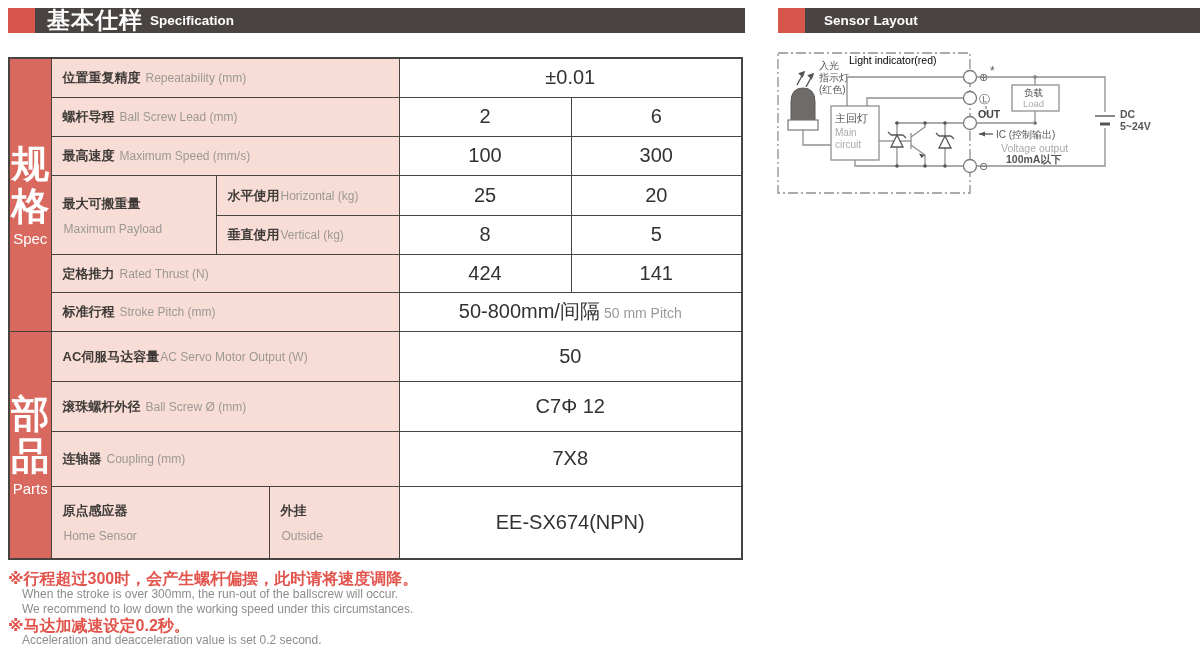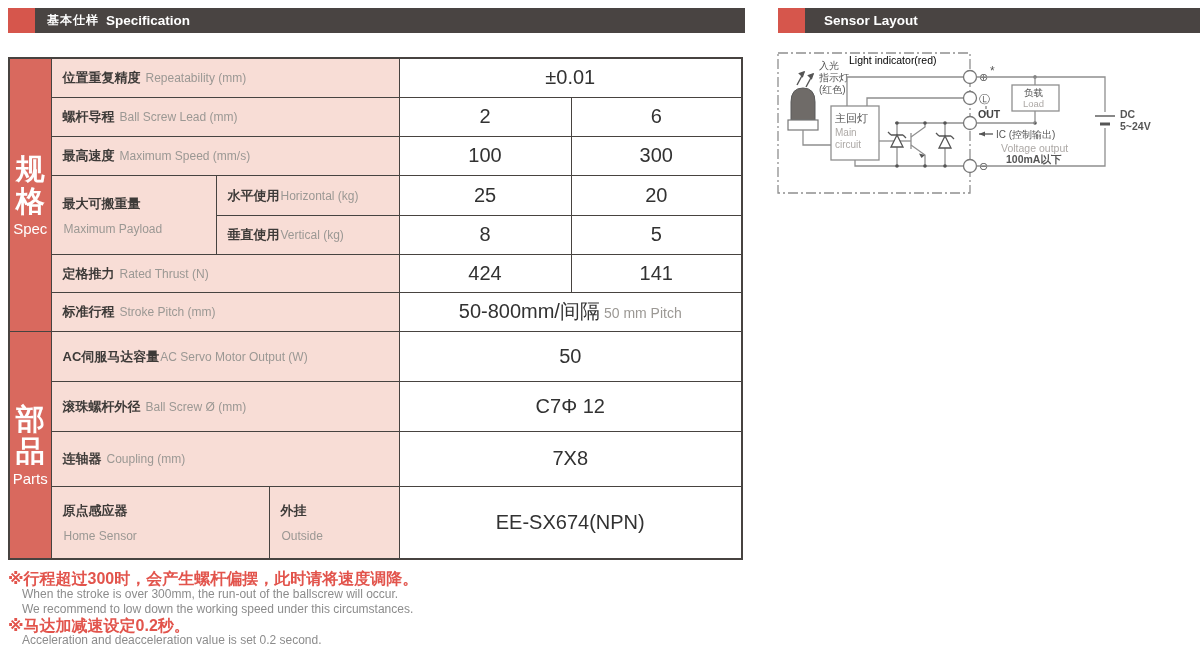--- a/index.html
+++ b/index.html
@@ -5,29 +5,29 @@
   * { margin:0; padding:0; box-sizing:border-box; }
   html,body { width:1200px; height:660px; background:#ffffff;
     font-family:"Liberation Sans","DejaVu Sans",sans-serif; }
   .abs { position:absolute; }
 
   
   .sec-hdr { display:flex; height:25px; }
   .sec-hdr .sq { width:27px; height:25px; background:#d6564c; }
   .sec-hdr .bar { flex:1; background:#494442; color:#fff; display:flex;
     align-items:center; padding-left:12px; white-space:nowrap; }
-  .sec-hdr .zh { font-size:12px; font-weight:bold; letter-spacing:1px; }
+  .sec-hdr .zh { font-size:23px; font-weight:bold; letter-spacing:1px; }
   .sec-hdr .en { font-size:13.5px; font-weight:bold; margin-left:7px; }
 
   
   table.spec { border-collapse:collapse; table-layout:fixed; }
   table.spec td { border:1px solid #474340; overflow:hidden; }
   table.spec { border:2px solid #474340; }
   td.side { background:#d9695e; text-align:center; vertical-align:middle; }
-  .side-zh { font-size:29px; font-weight:bold; color:#fff; width:1em;
+  .side-zh { font-size:38px; font-weight:bold; color:#fff; width:1em;
     margin:0 auto; word-break:break-all; line-height:1.12; text-align:center; }
   .side-en { font-size:15px; color:#fff; margin-top:2px; }
   td.lbl { background:#f8ddd6; vertical-align:middle; padding-left:11px; }
   .lbl-zh { font-size:13px; font-weight:bold; color:#3d3a38; }
   .lbl-en { font-size:12px; color:#9b9894; margin-left:5px; }
   .lbl-en.block { display:block; margin-left:1px; margin-top:9px; }
   td.val { background:#fff; text-align:center; vertical-align:middle;
     font-size:20px; color:#323232; }
   .val-sub { font-size:14px; color:#9b9894; margin-left:4px; }
 

